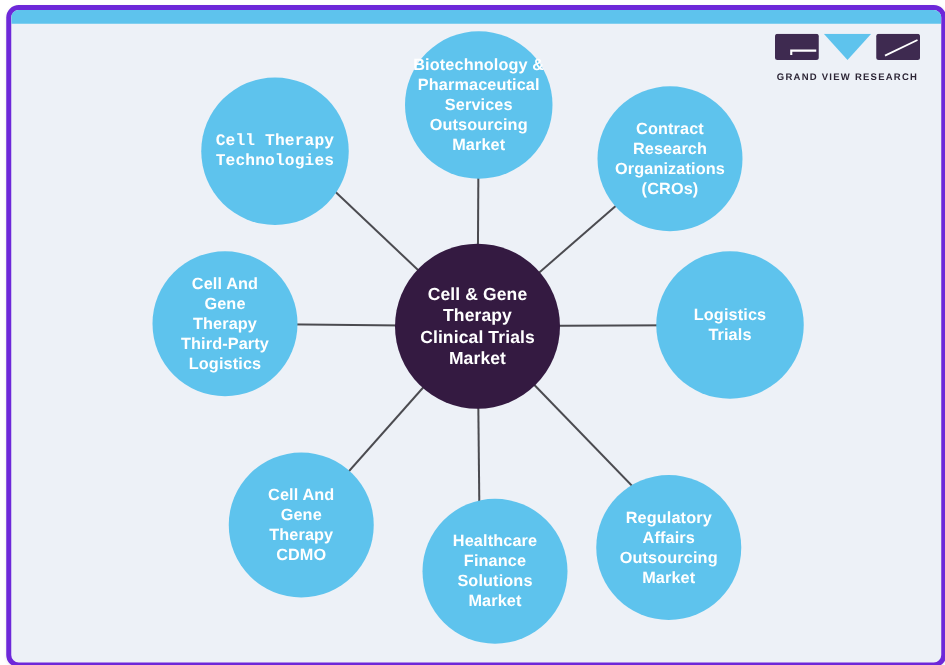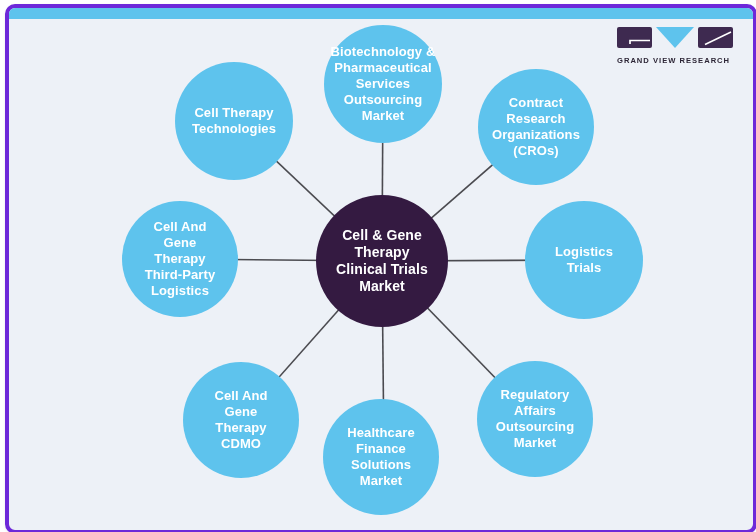--- a/index.html
+++ b/index.html
@@ -55,20 +55,21 @@
   }
   .hub .node-label {
     font-size: 14px;
     line-height: 17px;
   }
   .logo {
     position: absolute;
     top: 19px;
     right: 14px;
     width: 122px;
+    text-align: center;
   }
   .logo-wordmark {
     margin-top: 3px;
     font-size: 7.6px;
     font-weight: bold;
     letter-spacing: 1px;
     color: #2d2636;
     white-space: nowrap;
   }
 </style>
@@ -104,28 +105,28 @@
 Research
 Organizations
 (CROs)</div>
   </div>
 
   <div class="node" style="left:516px; top:193px; width:118px; height:118px;">
     <div class="node-label">Logistics
 Trials</div>
   </div>
 
-  <div class="node" style="left:468px; top:353px; width:116px; height:116px;">
+  <div class="node" style="left:468px; top:372px; width:116px; height:116px;">
     <div class="node-label">Regulatory
 Affairs
 Outsourcing
 Market</div>
   </div>
 
-  <div class="node" style="left:314px; top:391px; width:116px; height:116px;justify-content:center;">
+  <div class="node" style="left:329px; top:391px; width:116px; height:116px;justify-content:center;">
     <div class="node-label">Healthcare
 Finance
 Solutions
 Market</div>
   </div>
 
   <div class="node" style="left:174px; top:354px; width:116px; height:116px;">
     <div class="node-label">Cell And
 Gene
 Therapy
@@ -133,21 +134,21 @@
   </div>
 
   <div class="node" style="left:113px; top:193px; width:116px; height:116px;">
     <div class="node-label">Cell And
 Gene
 Therapy
 Third-Party
 Logistics</div>
   </div>
 
-  <div class="node" style="left:166px; top:54px; width:118px; height:118px;">
+  <div class="node" style="left:152px; top:54px; width:118px; height:118px;font-family:Liberation Mono, monospace;">
     <div class="node-label">Cell Therapy
 Technologies</div>
   </div>
 
   <div class="node hub" style="left:307px; top:187px; width:132px; height:132px;">
     <div class="node-label">Cell &amp; Gene
 Therapy
 Clinical Trials
 Market</div>
   </div>

